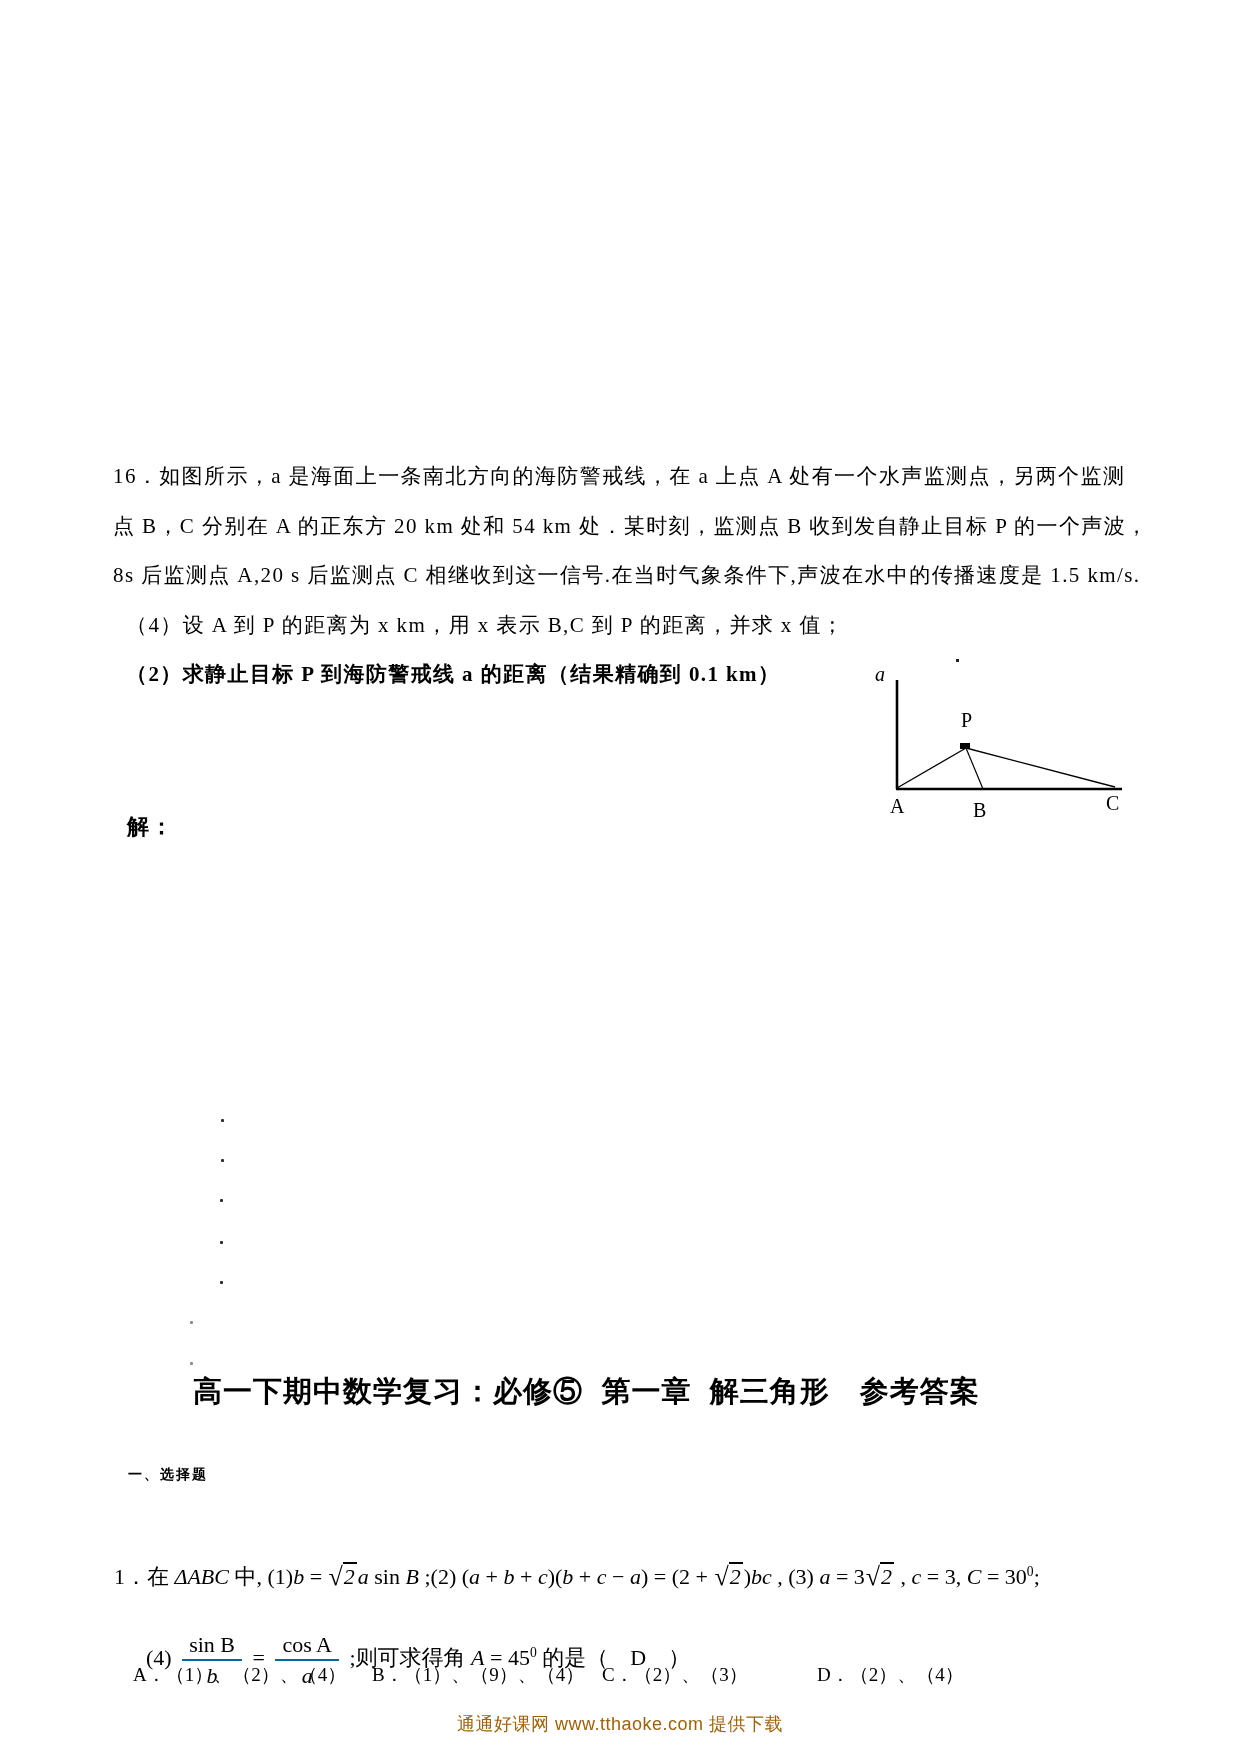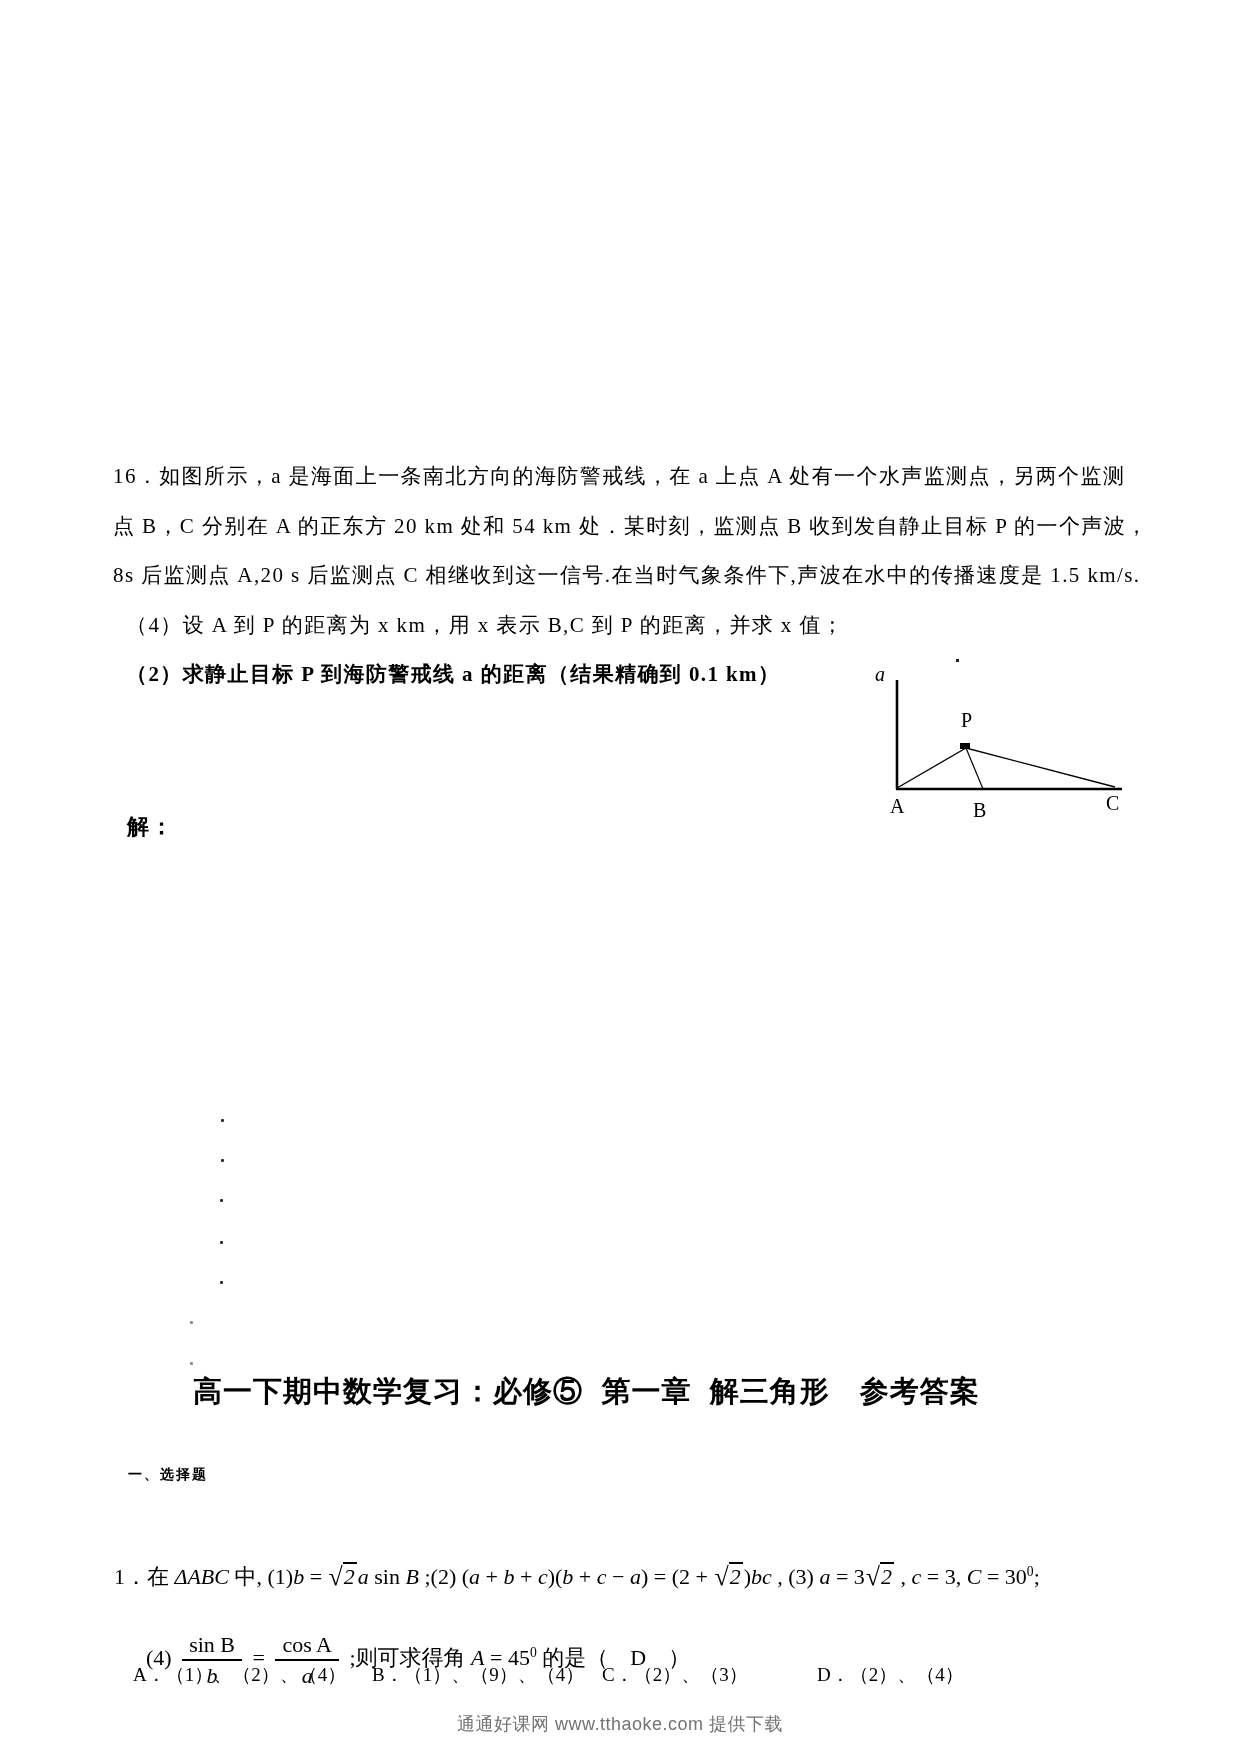--- a/index.html
+++ b/index.html
@@ -12,30 +12,30 @@
   .cnline{font-size:21px;letter-spacing:1.4px;white-space:nowrap;}
   .bold{font-weight:bold;}
   .it{font-style:italic;}
   sup{font-size:0.62em;vertical-align:super;letter-spacing:0;}
   
   .rad{display:inline-block;white-space:nowrap;letter-spacing:0;margin:0 1px;}
   .radsign{display:inline-block;font-size:1.18em;line-height:1;transform:translateY(1px);}
   .radbar{display:inline-block;border-top:2px solid #000;padding:0 2px 0 1px;font-style:italic;}
   
   .frac{display:inline-block;text-align:center;vertical-align:middle;margin:0 5px;line-height:1.15;letter-spacing:0;}
-  .frac .num{display:block;border-bottom:2px solid #000000;padding:0 7px 2px;}
+  .frac .num{display:block;border-bottom:2px solid #0369a1;padding:0 7px 2px;}
   .frac .den{display:block;padding-top:2px;font-style:italic;}
   .mathline{font-size:22px;white-space:nowrap;margin-top:32px;}
   .dot{position:absolute;width:3px;height:3px;background:#2b2b2b;border-radius:1px;}
   .diagram-label{position:absolute;font-size:20px;line-height:1;}
   .opt{position:absolute;font-size:19px;white-space:nowrap;}
   .footer{
     position:absolute;left:0;top:1712px;width:1240px;text-align:center;
     font-family:"Liberation Sans","DejaVu Sans",sans-serif;
-    font-size:18px;color:#737373;letter-spacing:0.5px;
+    font-size:18px;color:#a16207;letter-spacing:0.5px;
   }
 </style>
 </head>
 <body>
 
 <div class="abs cnline" style="left:113px;top:462px;">16．如图所示，a 是海面上一条南北方向的海防警戒线，在 a 上点 A 处有一个水声监测点，另两个监测</div>
 <div class="abs cnline" style="left:113px;top:512px;">点 B，C 分别在 A 的正东方 20 km 处和 54 km 处．某时刻，监测点 B 收到发自静止目标 P 的一个声波，</div>
 <div class="abs cnline" style="left:113px;top:561px;">8s 后监测点 A,20 s 后监测点 C 相继收到这一信号.在当时气象条件下,声波在水中的传播速度是 1.5 km/s.</div>
 <div class="abs cnline" style="left:126px;top:611px;">（4）设 A 到 P 的距离为 x  km，用 x 表示 B,C 到 P 的距离，并求 x 值；</div>
 <div class="abs cnline" style="left:126px;top:660px;font-weight:bold;">（2）求静止目标 P 到海防警戒线 a 的距离（结果精确到 0.1 km）</div>

